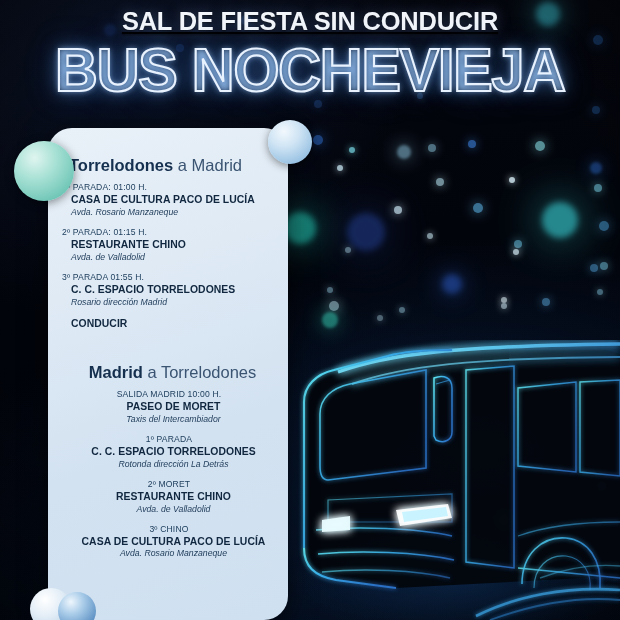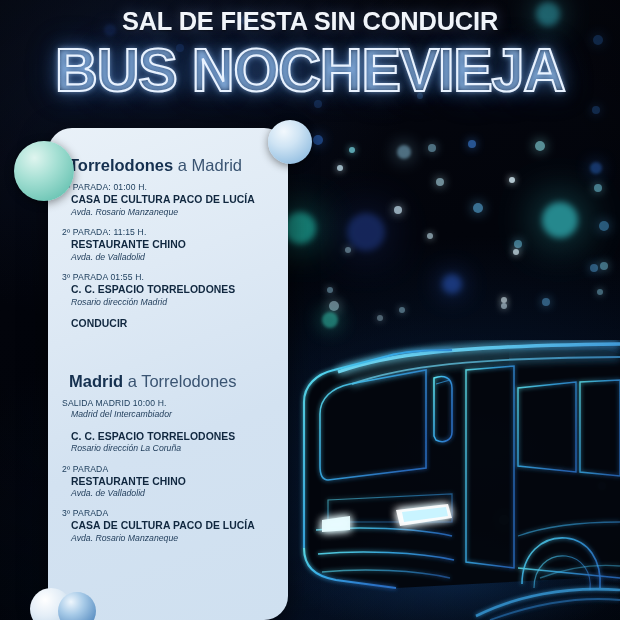--- a/index.html
+++ b/index.html
@@ -45,20 +45,21 @@
     pointer-events: none;
   }
 
   
   .headline-wrap {
     position: absolute;
     left: 0; top: 6px;
     width: 620px;
     text-align: center;
     z-index: 6;
+    text-decoration: underline;
   }
   .tagline {
     font-size: 26.5px;
     font-weight: 700;
     letter-spacing: -0.2px;
     color: #f2f6fb;
     text-shadow: 0 0 14px rgba(150,190,255,0.35), 0 1px 2px rgba(0,0,0,0.8);
     white-space: nowrap;
     transform: scaleX(0.96);
   }
@@ -127,21 +128,21 @@
     width: 240px;
     height: 492px;
     z-index: 5;
     background: linear-gradient(160deg, #e9f1f8 0%, #dfeaf5 30%, #d3e2f1 62%, #cfe0f0 100%);
     box-shadow: 0 6px 28px rgba(0,0,0,0.55);
     padding: 28px 12px 0 14px;
     box-sizing: border-box;
     overflow: hidden;
     border-radius: 24px;
   }
-  .route-block + .route-block { margin-top: 42px; }
+  .route-block + .route-block { margin-top: 33px; text-align: center; }
   .route-title {
     font-size: 16.5px;
     line-height: 1.18;
     color: #16304e;
     margin-bottom: 7px;
     white-space: nowrap;
     padding-left: 7px;
   }
   .route-title .from { font-weight: 700; color: #15304f; }
   .route-title .mid  { font-weight: 400; color: #3a5472; }
@@ -327,50 +328,52 @@
 
   <div class="card" id="schedule-card">
       <div class="route-block">
         <div class="route-title"><span class="from">Torrelodones</span><span class="mid"> a </span><span class="to">Madrid</span></div>
         <div class="stop">
           <div class="stop-label">1º PARADA: 01:00 H.</div>
           <div class="stop-name">CASA DE CULTURA PACO DE LUCÍA</div>
           <div class="stop-addr">Avda. Rosario Manzaneque</div>
         </div>
         <div class="stop">
-          <div class="stop-label">2º PARADA: 11:15 H.</div>
+          <div class="stop-label">2º PARADA: 01:15 H.</div>
           <div class="stop-name">RESTAURANTE CHINO</div>
           <div class="stop-addr">Avda. de Valladolid</div>
         </div>
         <div class="stop">
           <div class="stop-label">3º PARADA 01:55 H.</div>
           <div class="stop-name">C. C. ESPACIO TORRELODONES</div>
           <div class="stop-addr">Rosario dirección Madrid</div>
         </div>
         <div class="stop">
           <div class="stop-name">CONDUCIR</div>
         </div>
       </div>
       <div class="route-block">
         <div class="route-title"><span class="from">Madrid</span><span class="mid"> a </span><span class="to">Torrelodones</span></div>
         <div class="stop">
           <div class="stop-label">SALIDA MADRID 10:00 H.</div>
-          <div class="stop-addr">Madrid del Intercambiador</div>
-        </div>
-        <div class="stop">
+          <div class="stop-name">PASEO DE MORET</div>
+          <div class="stop-addr">Taxis del Intercambiador</div>
+        </div>
+        <div class="stop">
+          <div class="stop-label">1º PARADA</div>
           <div class="stop-name">C. C. ESPACIO TORRELODONES</div>
-          <div class="stop-addr">Rosario dirección La Coruña</div>
-        </div>
-        <div class="stop">
-          <div class="stop-label">2º PARADA</div>
+          <div class="stop-addr">Rotonda dirección La Detrás</div>
+        </div>
+        <div class="stop">
+          <div class="stop-label">2º MORET</div>
           <div class="stop-name">RESTAURANTE CHINO</div>
           <div class="stop-addr">Avda. de Valladolid</div>
         </div>
         <div class="stop">
-          <div class="stop-label">3º PARADA</div>
+          <div class="stop-label">3º CHINO</div>
           <div class="stop-name">CASA DE CULTURA PACO DE LUCÍA</div>
           <div class="stop-addr">Avda. Rosario Manzaneque</div>
         </div>
       </div>
     </div>
 
   <div class="sphere sphere-bot-pale"></div>
   <div class="sphere sphere-bot-blue"></div>
 
 </div>

